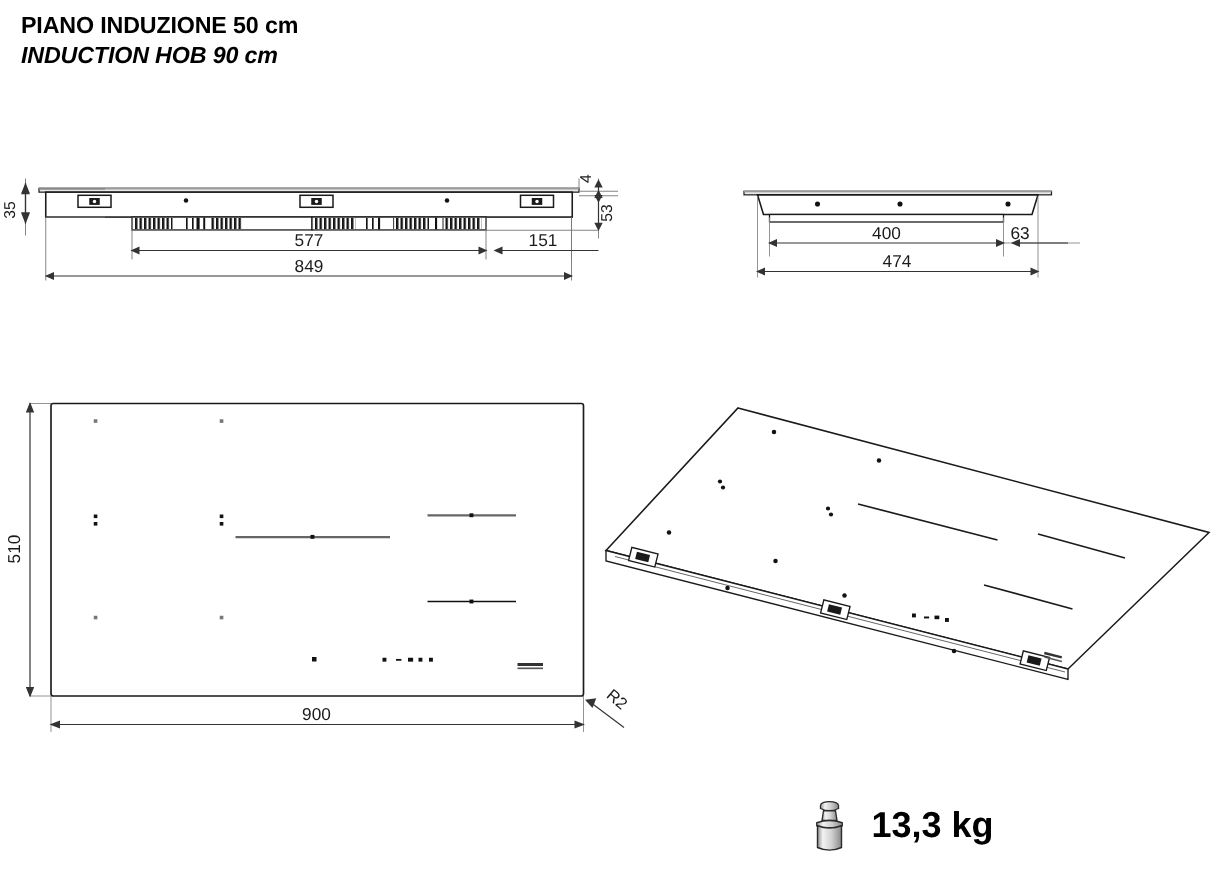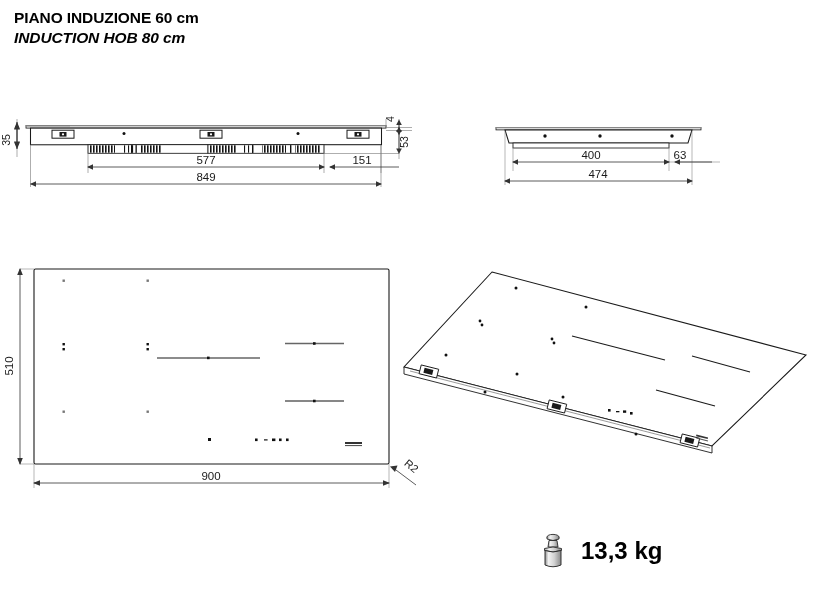--- a/index.html
+++ b/index.html
@@ -63,22 +63,22 @@
   .dim-txt { font-size: 11.5px; }
   .dim-txt-sm { font-size: 10.5px; }
   .r-txt { font-size: 11px; }
 </style>
 </head>
 <body>
 
 <div id="sheet">
 
   <div class="title-block">
-    <div class="title-it">PIANO INDUZIONE 60 cm</div>
-    <div class="title-en">INDUCTION HOB 80 cm</div>
+    <div class="title-it">PIANO INDUZIONE 50 cm</div>
+    <div class="title-en">INDUCTION HOB 90 cm</div>
   </div>
 
   <svg style="position:absolute; left:0px; top:95px;" width="420" height="100" viewBox="0 0 420 100">
     <defs>
       <marker id="ar" markerWidth="9" markerHeight="7" refX="8.5" refY="3.5" orient="auto">
         <path d="M0,0 L9,3.5 L0,7 z" fill="#333"></path>
       </marker>
       <marker id="arR" markerWidth="9" markerHeight="7" refX="0.5" refY="3.5" orient="auto">
         <path d="M9,0 L0,3.5 L9,7 z" fill="#333"></path>
       </marker>

